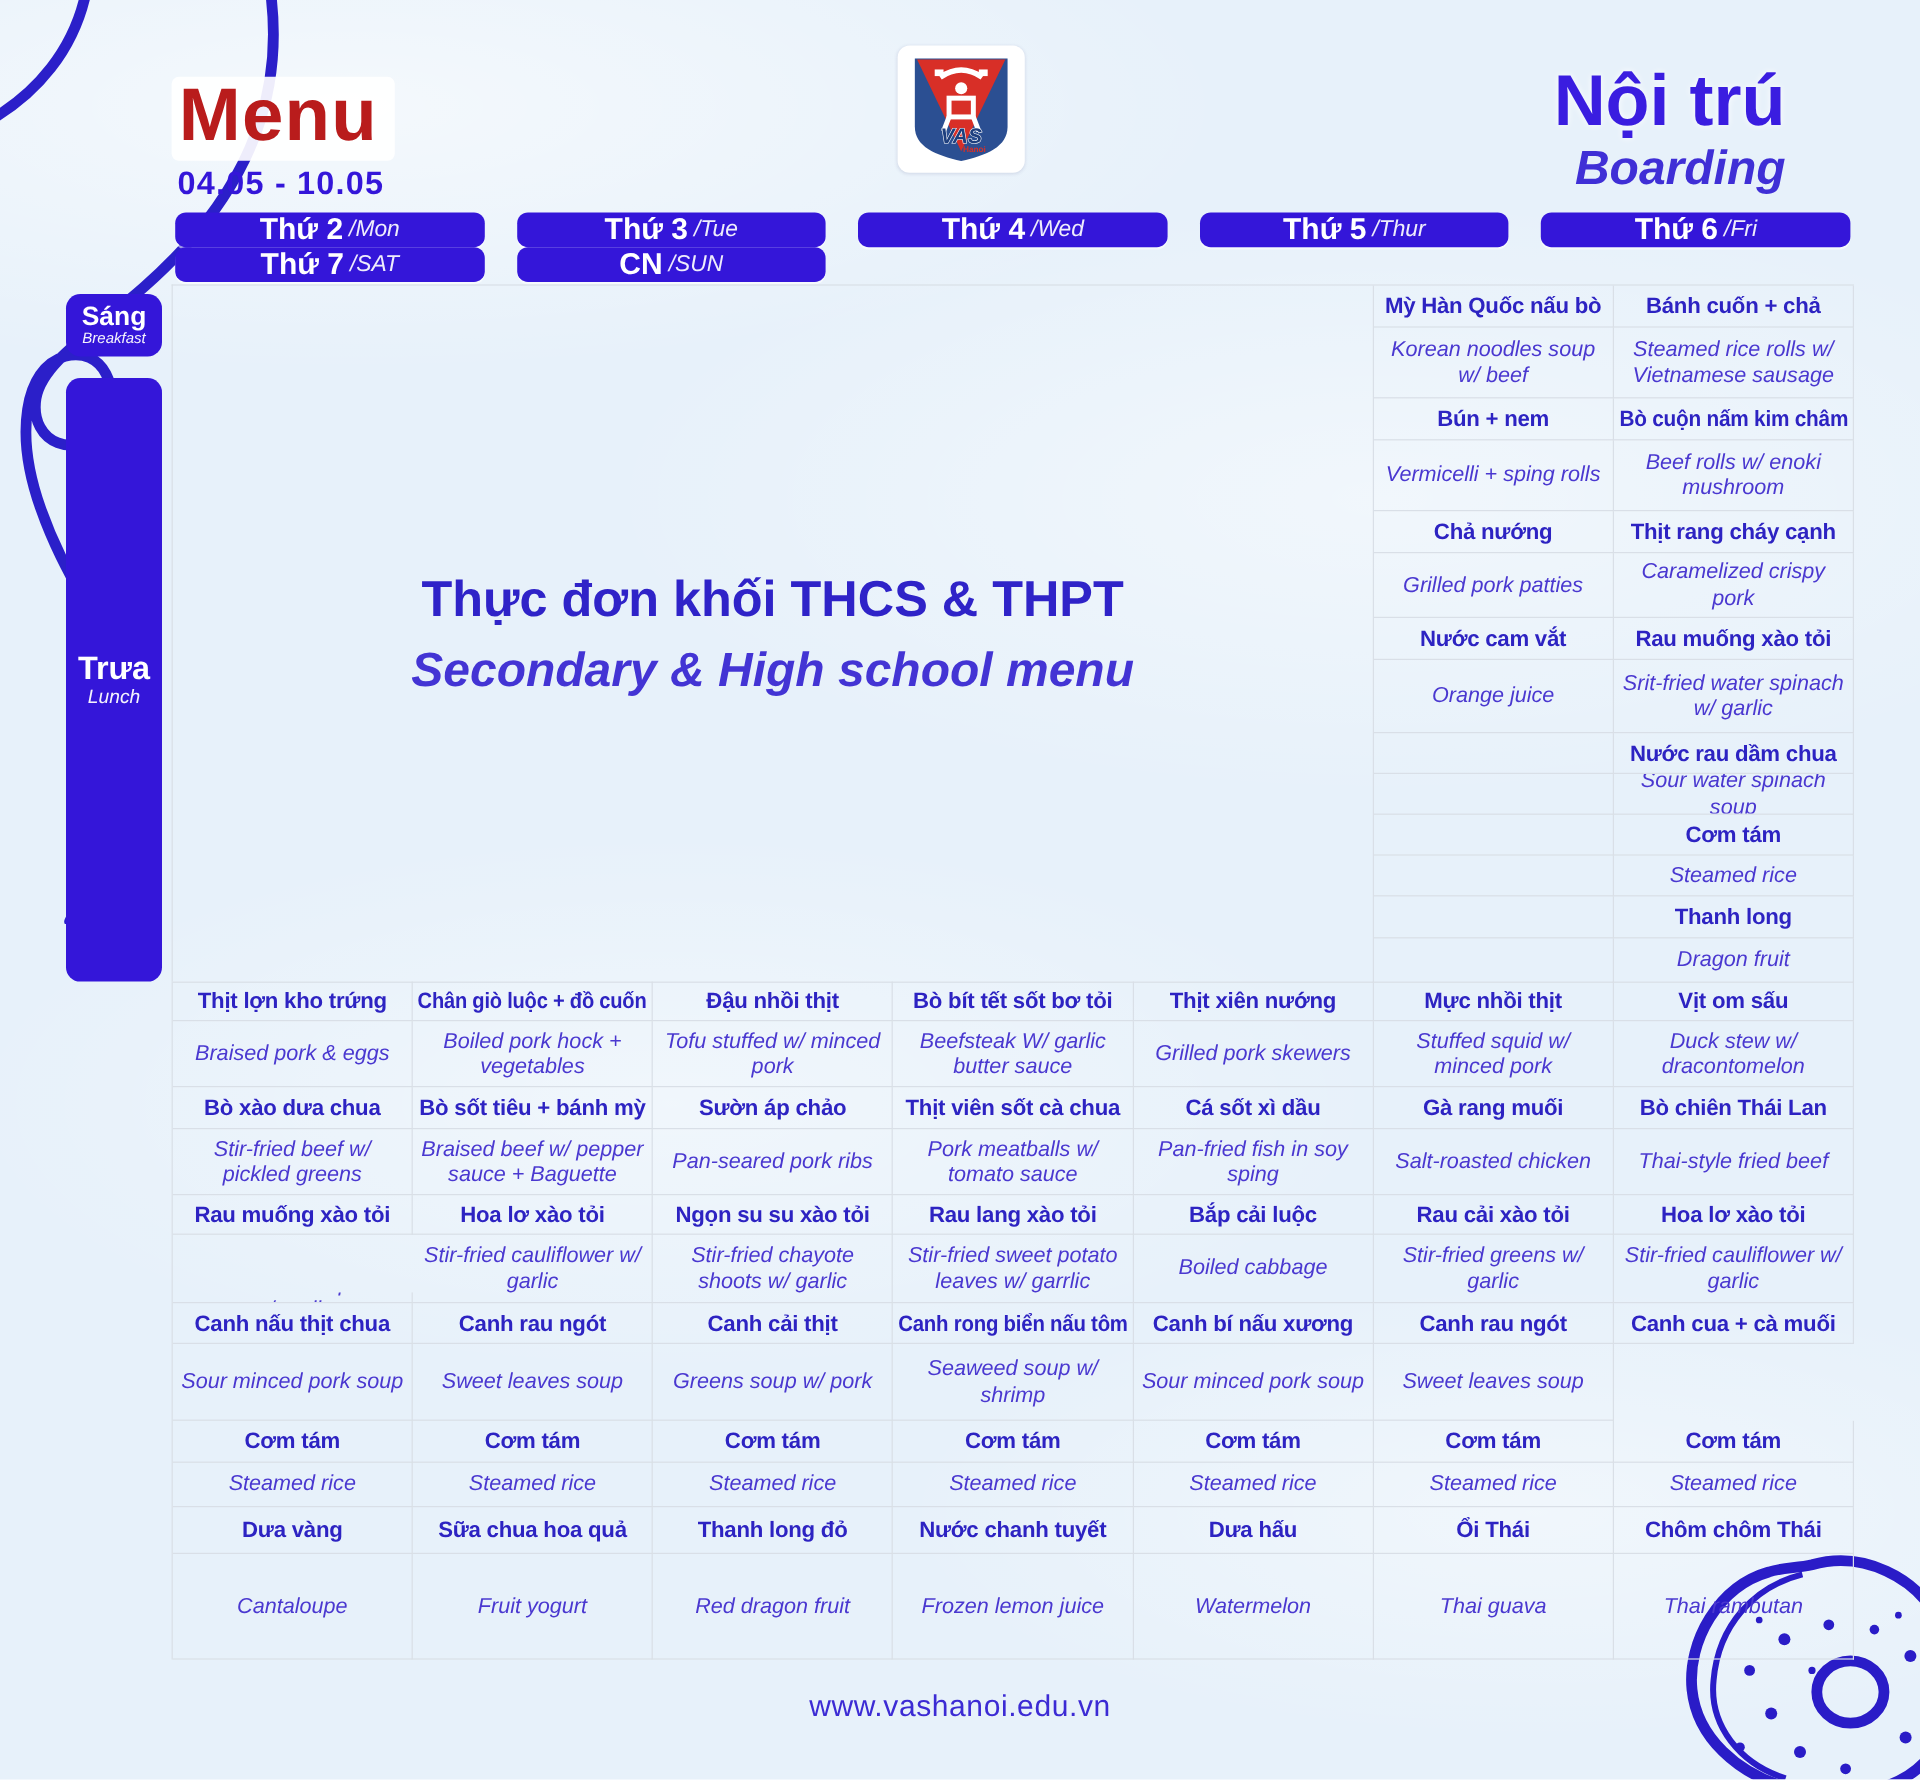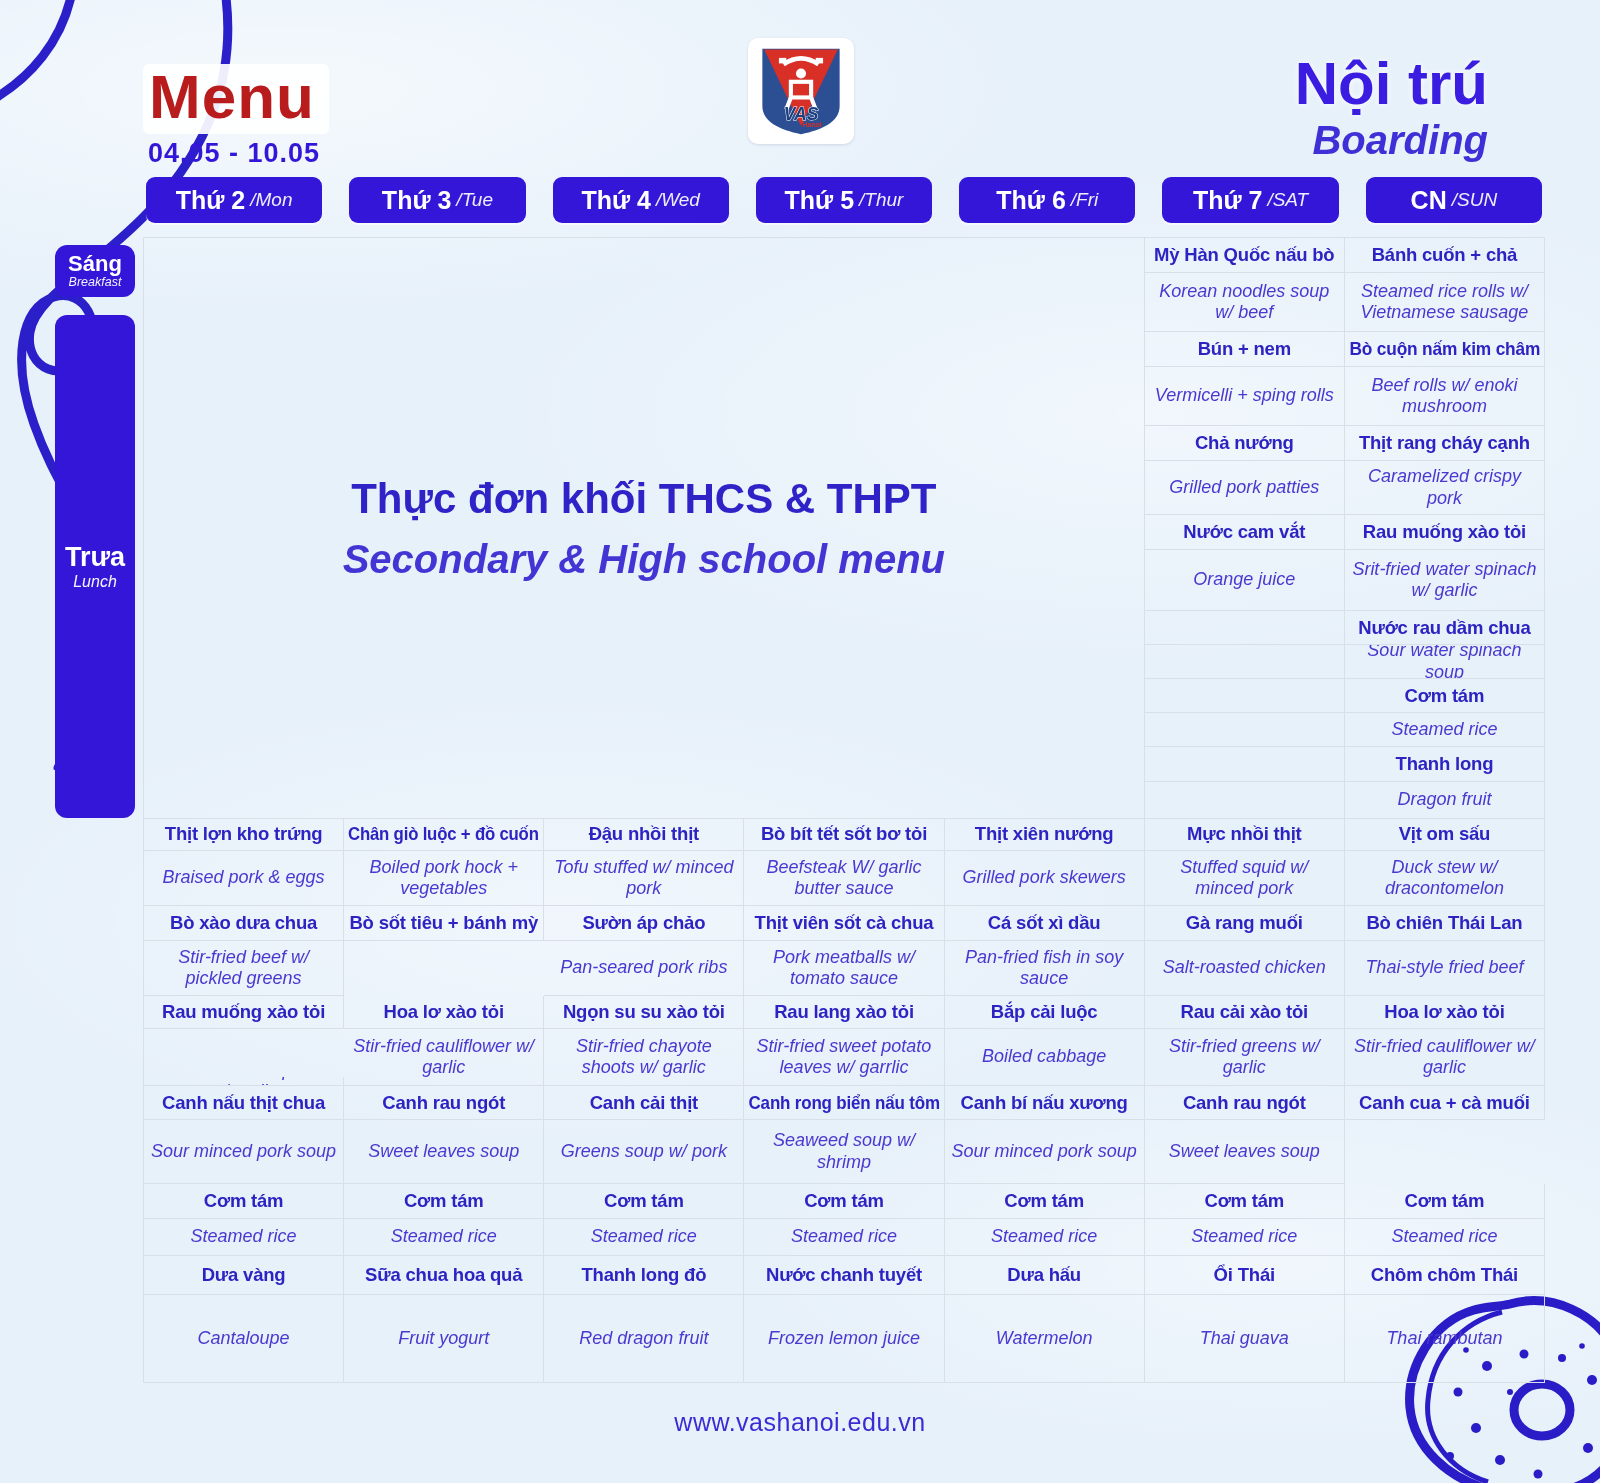--- a/index.html
+++ b/index.html
@@ -27,21 +27,21 @@
   .program .vi{font-size:60px;font-weight:900;color:#3a1de0;text-shadow:0 0 6px rgba(255,255,255,.9);}
   .program .en{font-size:40px;font-style:italic;font-weight:600;color:#3f2fd6;margin-top:4px;}
   .logo-card{
     position:absolute;left:748px;top:38px;width:106px;height:106px;
     background:#fff;border-radius:10px;display:flex;align-items:center;justify-content:center;
     box-shadow:0 1px 3px rgba(60,60,120,.15);
   }
   
   .day-row{
     position:absolute;left:143px;top:177px;width:1402px;height:46px;
-    display:grid;grid-template-columns:repeat(7,1fr);column-gap:27px;padding:0 3px;box-sizing:border-box;
+    display:grid;grid-template-columns:repeat(5,1fr);column-gap:27px;padding:0 3px;box-sizing:border-box;
   }
   .day-chip{
     background:#3416d9;border-radius:9px;color:#fff;
     display:flex;align-items:center;justify-content:center;gap:5px;
     box-shadow:0 2px 0 rgba(255,255,255,.55);
   }
   .day-chip .vi{font-weight:800;font-size:25px;}
   .day-chip .en{font-style:italic;font-size:19px;opacity:.92;font-weight:500;}
   
   .meal-label{
@@ -281,32 +281,33 @@
         <span>Vịt om sấu</span>
       </div>
       <div class="cell en-cell" style="grid-area: 2 / 7;">Duck stew w/ dracontomelon</div>
       <div class="cell vn-cell" style="grid-area: 3 / 1;">
         <span>Bò xào dưa chua</span>
       </div>
       <div class="cell en-cell" style="grid-area: 4 / 1;">Stir-fried beef w/ pickled greens</div>
       <div class="cell vn-cell" style="grid-area: 3 / 2;">
         <span>Bò sốt tiêu + bánh mỳ</span>
       </div>
+      <div class="cell en-cell" style="grid-area: 4 / 2;">Braised beef w/ pepper sauce + Baguette</div>
       <div class="cell vn-cell" style="grid-area: 3 / 3;">
         <span>Sườn áp chảo</span>
       </div>
       <div class="cell en-cell" style="grid-area: 4 / 3;">Pan-seared pork ribs</div>
       <div class="cell vn-cell" style="grid-area: 3 / 4;">
         <span>Thịt viên sốt cà chua</span>
       </div>
       <div class="cell en-cell" style="grid-area: 4 / 4;">Pork meatballs w/ tomato sauce</div>
       <div class="cell vn-cell" style="grid-area: 3 / 5;">
         <span>Cá sốt xì dầu</span>
       </div>
-      <div class="cell en-cell" style="grid-area: 4 / 5;">Pan-fried fish in soy sauce</div>
+      <div class="cell en-cell" style="grid-area: 4 / 5;">Pan-fried fish in soy sping</div>
       <div class="cell vn-cell" style="grid-area: 3 / 6;">
         <span>Gà rang muối</span>
       </div>
       <div class="cell en-cell" style="grid-area: 4 / 6;">Salt-roasted chicken</div>
       <div class="cell vn-cell" style="grid-area: 3 / 7;">
         <span>Bò chiên Thái Lan</span>
       </div>
       <div class="cell en-cell" style="grid-area: 4 / 7;">Thai-style fried beef</div>
       <div class="cell vn-cell" style="grid-area: 5 / 1;">
         <span>Rau muống xào tỏi</span>

